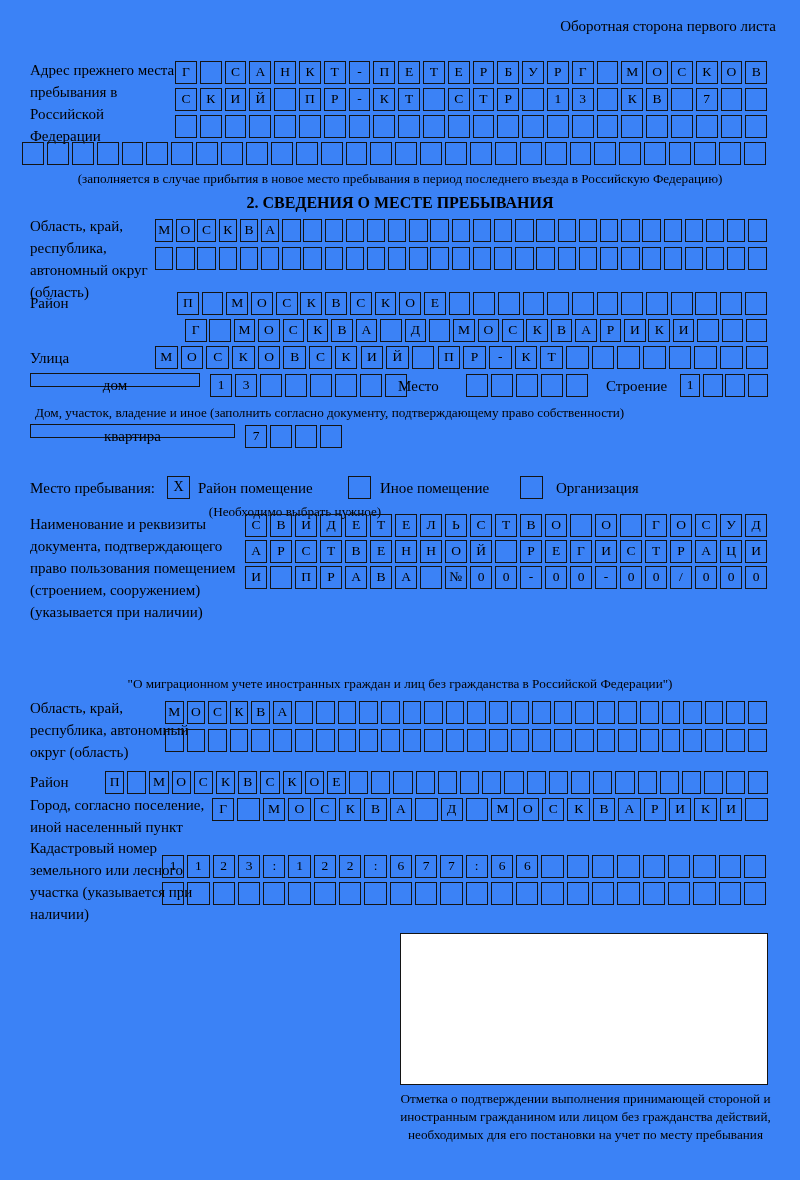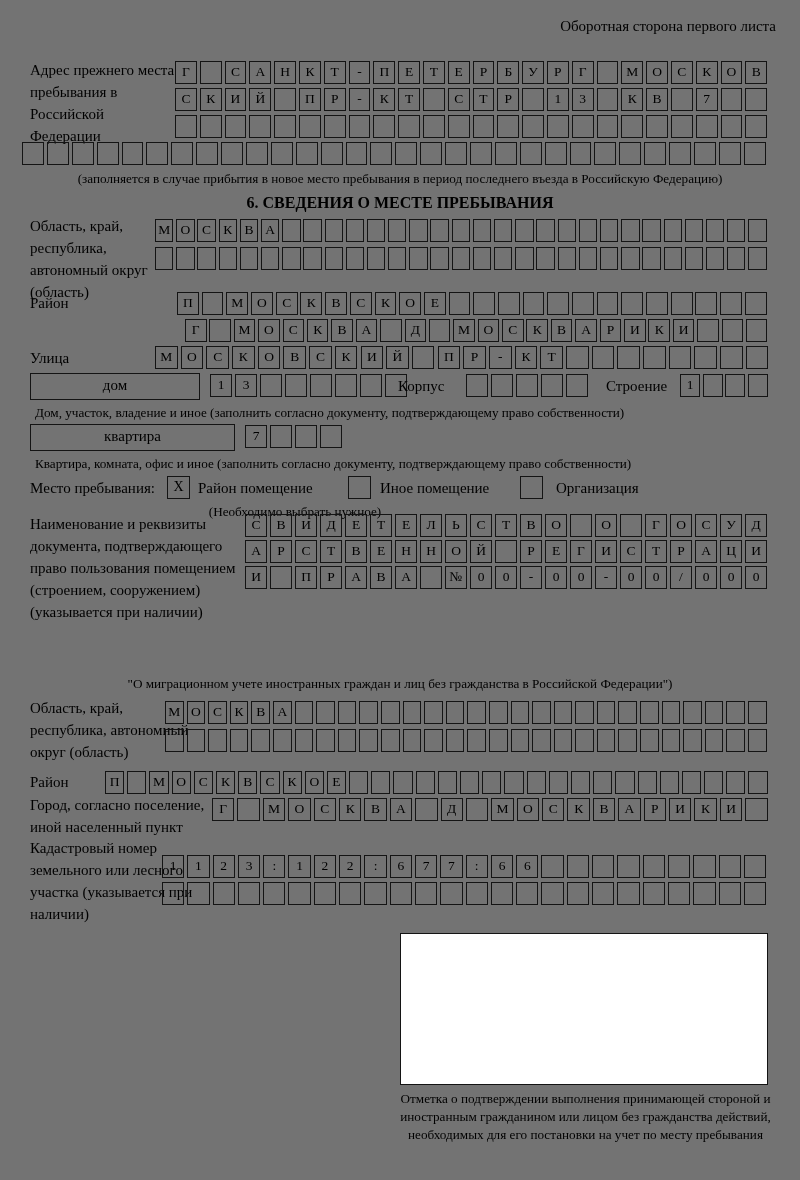--- a/index.html
+++ b/index.html
@@ -1,28 +1,28 @@
 <!DOCTYPE html>
 <html><head>
 <meta charset="utf-8">
 <style>
   html,body{margin:0;padding:0;background:#fff;}
-  .page{position:relative;width:800px;height:1180px;background:#737373;color:#000;
+  .page{position:relative;width:800px;height:1180px;background:#3b82f6;color:#000;
         font-family:"Liberation Serif","DejaVu Serif",serif;overflow:hidden;}
   .abs{position:absolute;}
   .lbl{font-size:15px;line-height:1.46;}
   .cap{font-size:13.2px;line-height:1.35;}
   .center{text-align:center;}
   .title{font-weight:bold;font-size:16px;text-align:center;width:100%;}
   .subtitle{font-weight:bold;font-size:15px;text-align:center;width:100%;}
   .boxrow{position:absolute;display:flex;gap:var(--g,3px);}
   .cell{flex:none;box-sizing:border-box;width:var(--cw,21.8px);height:23px;
         border:1.6px solid #141414;font-size:13.5px;line-height:19px;text-align:center;}
   .fieldbox{position:absolute;box-sizing:border-box;border:1.6px solid #141414;
-        text-align:center;font-size:15px;line-height:23px;height:27px;}
+        text-align:center;font-size:15px;line-height:23px;height:14px;}
   .chk{position:absolute;box-sizing:border-box;width:23px;height:23px;border:1.6px solid #141414;
         text-align:center;font-size:14px;line-height:19px;}
   .bigbox{position:absolute;box-sizing:border-box;border:1.6px solid #141414;background:#fff;}
 </style>
 </head>
 <body>
 
 <div class="page">
 
   <div class="abs lbl" style="top:16px;right:24px;">Оборотная сторона первого листа</div>
@@ -133,21 +133,21 @@
       <span class="cell"></span>
       <span class="cell"></span>
       <span class="cell"></span>
       <span class="cell"></span>
       <span class="cell"></span>
       <span class="cell"></span>
       <span class="cell"></span>
     </div>
   <div class="abs cap center" style="left:0;top:170px;width:800px;">(заполняется в случае прибытия в новое место пребывания в период последнего въезда в Российскую Федерацию)</div>
 
-  <div class="abs title" style="left:0;top:194px;">6. СВЕДЕНИЯ О МЕСТЕ ПРЕБЫВАНИЯ</div>
+  <div class="abs title" style="left:0;top:194px;">2. СВЕДЕНИЯ О МЕСТЕ ПРЕБЫВАНИЯ</div>
 
   <div class="abs lbl" style="left:30px;top:216px;width:125px;">Область, край, республика, автономный округ (область)</div>
   <div class="boxrow" style="left:155px;top:219px;--cw:18.4px;--g:2.8px;">
       <span class="cell">М</span>
       <span class="cell">О</span>
       <span class="cell">С</span>
       <span class="cell">К</span>
       <span class="cell">В</span>
       <span class="cell">А</span>
       <span class="cell"></span>
@@ -293,21 +293,21 @@
   <div class="boxrow" style="left:210px;top:374px;--cw:22px;--g:3px;">
       <span class="cell">1</span>
       <span class="cell">3</span>
       <span class="cell"></span>
       <span class="cell"></span>
       <span class="cell"></span>
       <span class="cell"></span>
       <span class="cell"></span>
       <span class="cell"></span>
     </div>
-  <div class="abs lbl" style="left:398px;top:376px;">Корпус</div>
+  <div class="abs lbl" style="left:398px;top:376px;">Место</div>
   <div class="boxrow" style="left:466px;top:374px;--cw:22px;--g:3px;">
       <span class="cell"></span>
       <span class="cell"></span>
       <span class="cell"></span>
       <span class="cell"></span>
       <span class="cell"></span>
     </div>
   <div class="abs lbl" style="left:606px;top:376px;">Строение</div>
   <div class="boxrow" style="left:680px;top:374px;--cw:20px;--g:2.6px;">
       <span class="cell">1</span>
@@ -317,21 +317,20 @@
     </div>
   <div class="abs cap" style="left:35px;top:404px;width:740px;">Дом, участок, владение и иное (заполнить согласно документу, подтверждающему право собственности)</div>
 
   <div class="fieldbox" style="left:30px;top:424px;width:205px;">квартира</div>
   <div class="boxrow" style="left:245px;top:425px;--cw:22px;--g:3px;">
       <span class="cell">7</span>
       <span class="cell"></span>
       <span class="cell"></span>
       <span class="cell"></span>
     </div>
-  <div class="abs cap" style="left:35px;top:455px;width:740px;">Квартира, комната, офис и иное (заполнить согласно документу, подтверждающему право собственности)</div>
 
   <div class="abs lbl" style="left:30px;top:478px;">Место пребывания:</div>
   <div class="chk" style="left:167px;top:476px;">X</div>
   <div class="abs lbl" style="left:198px;top:478px;">Район помещение</div>
   <div class="chk" style="left:348px;top:476px;"></div>
   <div class="abs lbl" style="left:380px;top:478px;">Иное помещение</div>
   <div class="chk" style="left:520px;top:476px;"></div>
   <div class="abs lbl" style="left:556px;top:478px;">Организация</div>
   <div class="abs cap center" style="left:130px;top:503px;width:330px;">(Необходимо выбрать нужное)</div>
 

